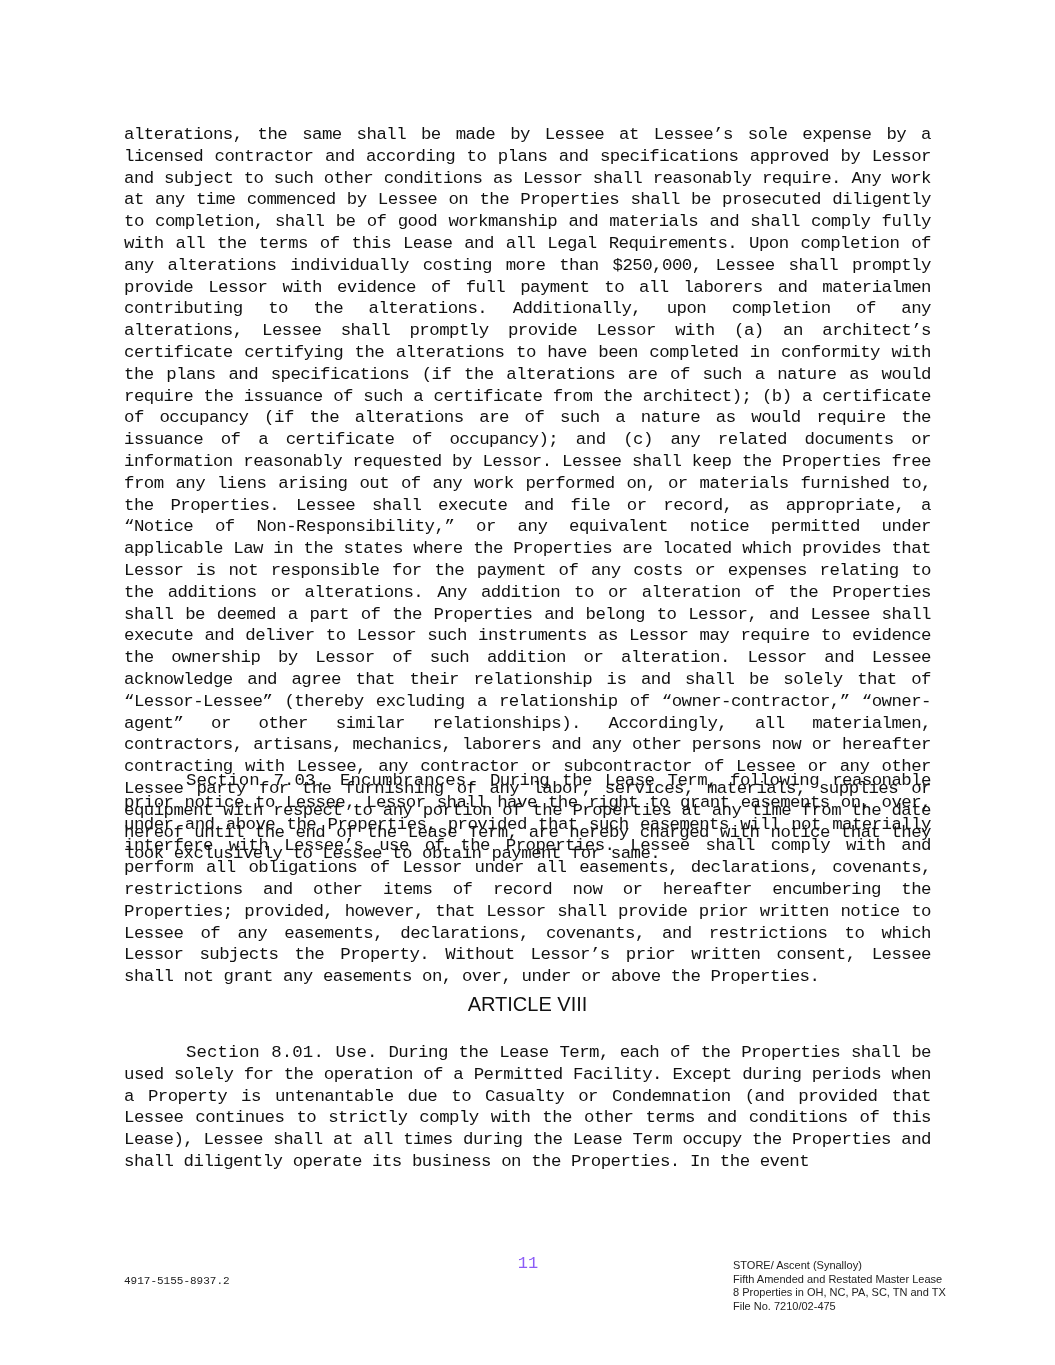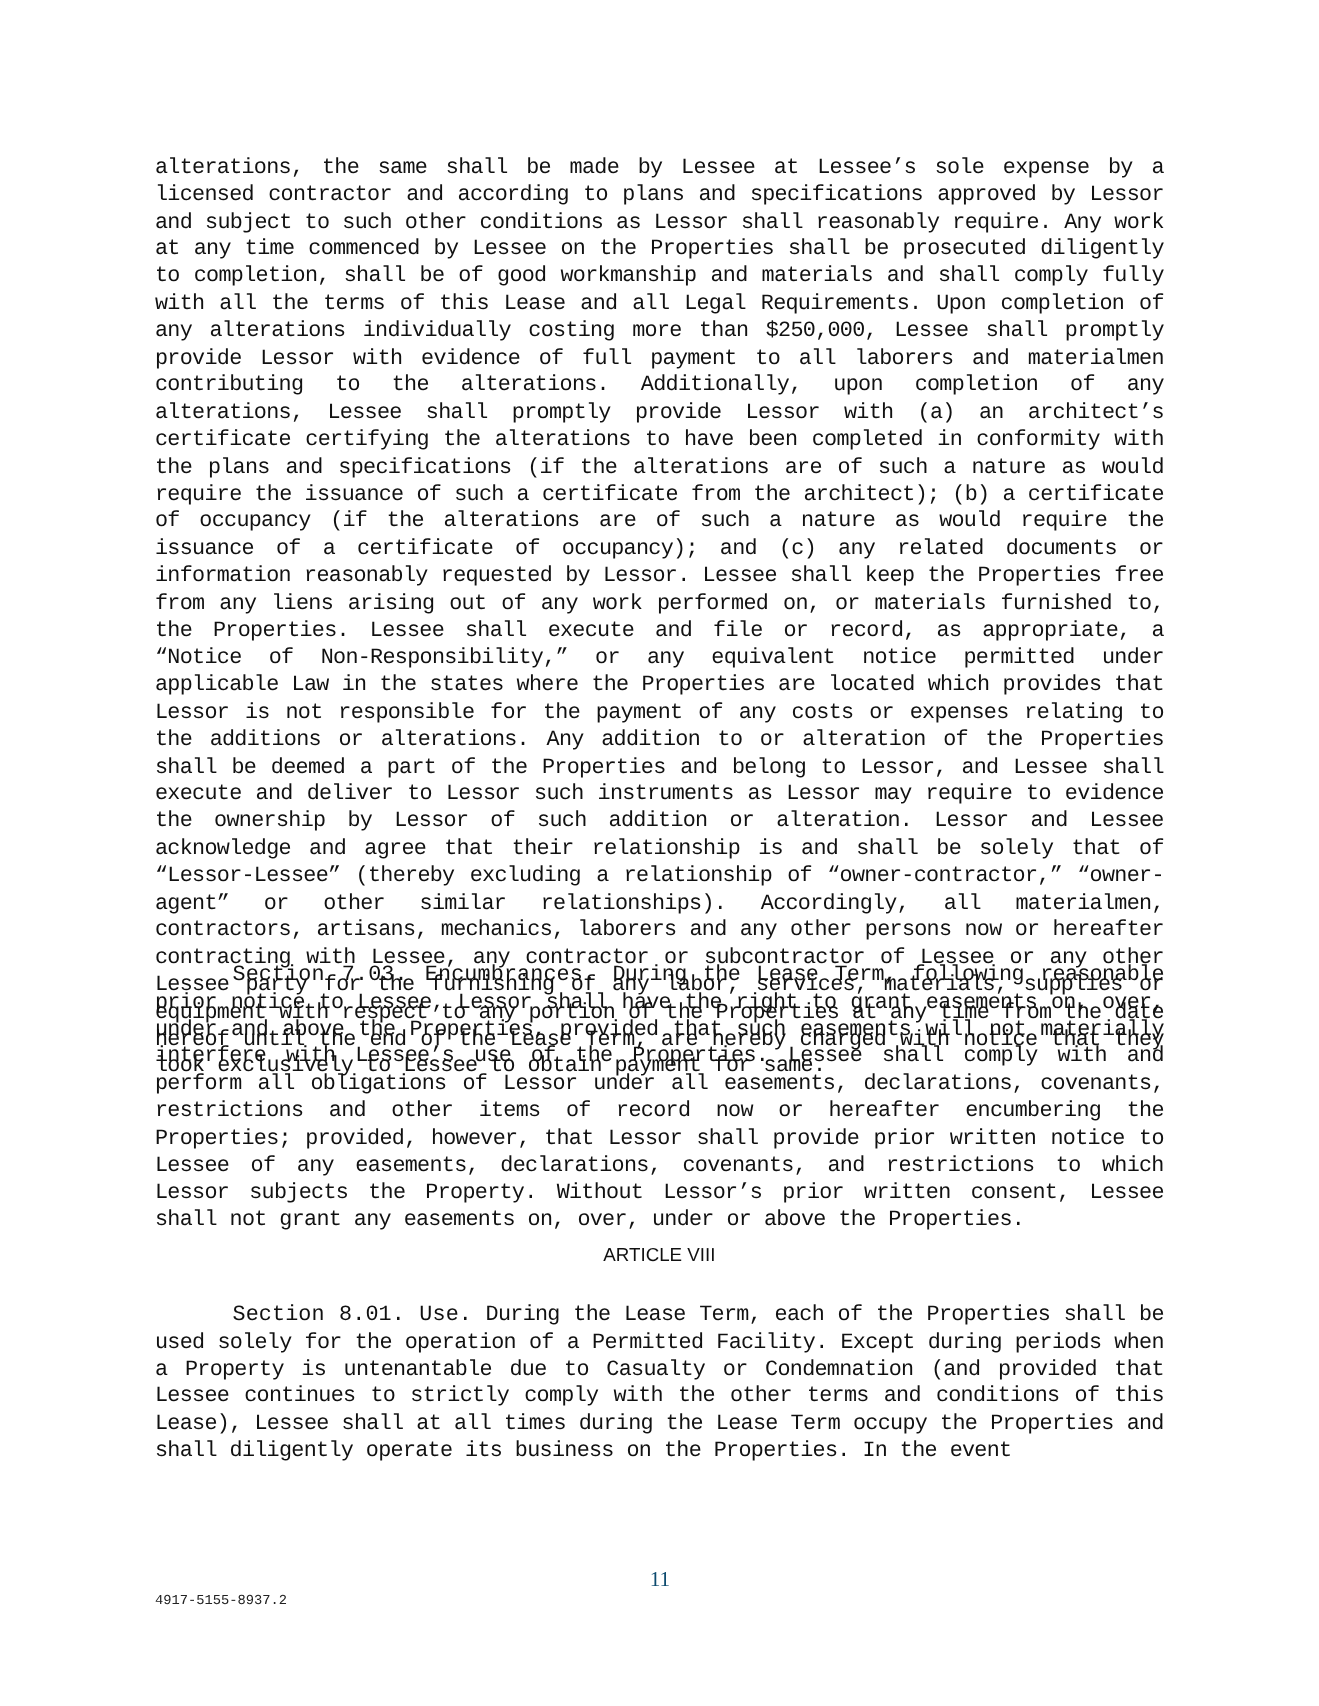--- a/index.html
+++ b/index.html
@@ -14,31 +14,31 @@
     word-spacing: 0.3px;
   }
   .body-text p { margin: 0; }
   .p1 { top: 124px; }
   .p2 { top: 770px; }
   .p2 .indent, .p4 .indent { display: inline-block; width: 62px; }
   .p4 { top: 1042px; }
   .sec-head { letter-spacing: 0.1px; }
   .center-head {
     position: absolute; left: 124px; width: 807px; text-align: center;
-    font-family: "Liberation Sans", sans-serif; font-size: 15px; line-height: 21.8px;
+    font-family: "Liberation Sans", sans-serif; font-size: 20px; line-height: 21.8px;
   }
   .art-num { top: 994px; }
   .art-title { top: 1038px; }
   .footer-docid {
     position: absolute; left: 124px; top: 1275px;
     font-family: Liberation Mono, monospace; font-size: 11px; color: #222;
   }
   .footer-page {
     position: absolute; left: 508px; top: 1254px; width: 40px; text-align: center;
-    font-family: Liberation Serif, serif; font-size: 17px; color: #0c4a6e;
+    font-family: Liberation Mono, monospace; font-size: 17px; color: #8b5cf6;
   }
   .footer-right {
     position: absolute; left: 733px; top: 1259px;
     font-family: "Liberation Sans", sans-serif; font-size: 11px; line-height: 13.6px; color: #222;
   }
   .footer-right div { white-space: nowrap; }
 </style>
 </head>
 <body>
 
@@ -53,14 +53,20 @@
   </div>
 
   <div class="center-head art-num">ARTICLE VIII</div>
 
   <div class="body-text p4">
     <p><span class="indent"></span><span class="sec-head">Section 8.01.  Use.</span><span>  During the Lease Term, each of the Properties shall be used solely for the operation of a Permitted Facility.  Except during periods when a Property is untenantable due to Casualty or Condemnation (and provided that Lessee continues to strictly comply with the other terms and conditions of this Lease), Lessee shall at all times during the Lease Term occupy the Properties and shall diligently operate its business on the Properties.  In the event</span></p>
   </div>
 
   <div class="footer-page">11</div>
   <div class="footer-docid">4917-5155-8937.2</div>
+  <div class="footer-right">
+    <div>STORE/ Ascent (Synalloy)</div>
+    <div>Fifth Amended and Restated Master Lease</div>
+    <div>8 Properties in OH, NC, PA, SC, TN and TX</div>
+    <div>File No. 7210/02-475</div>
+  </div>
 
 </div>
 
 </body></html>

